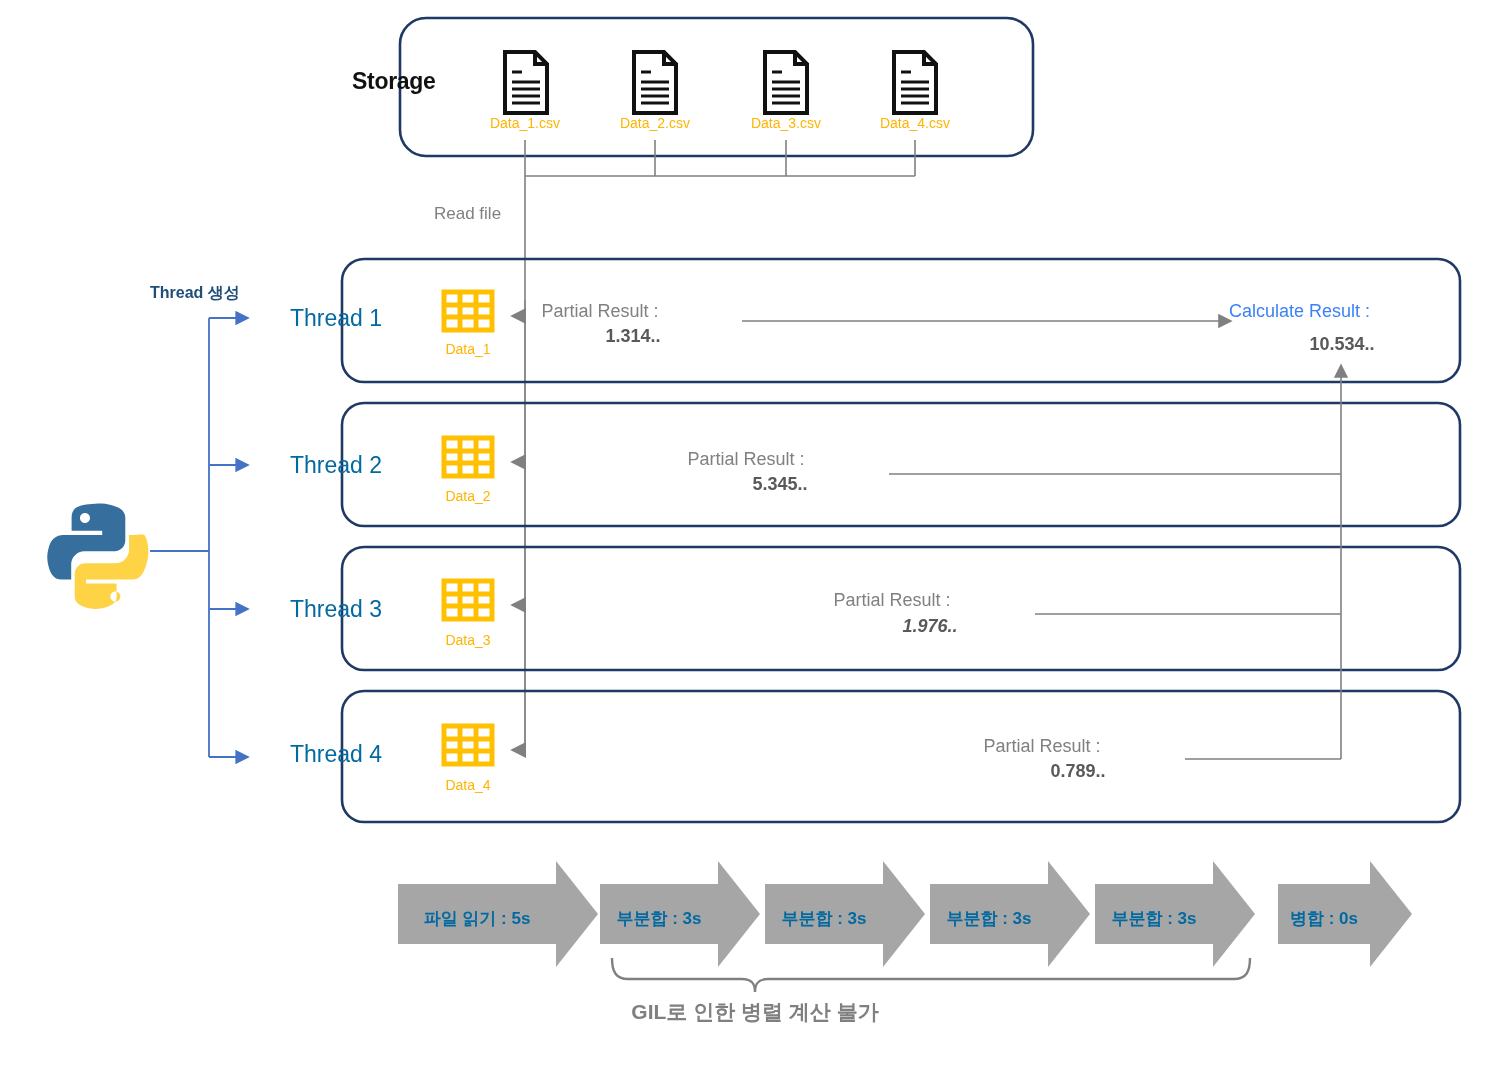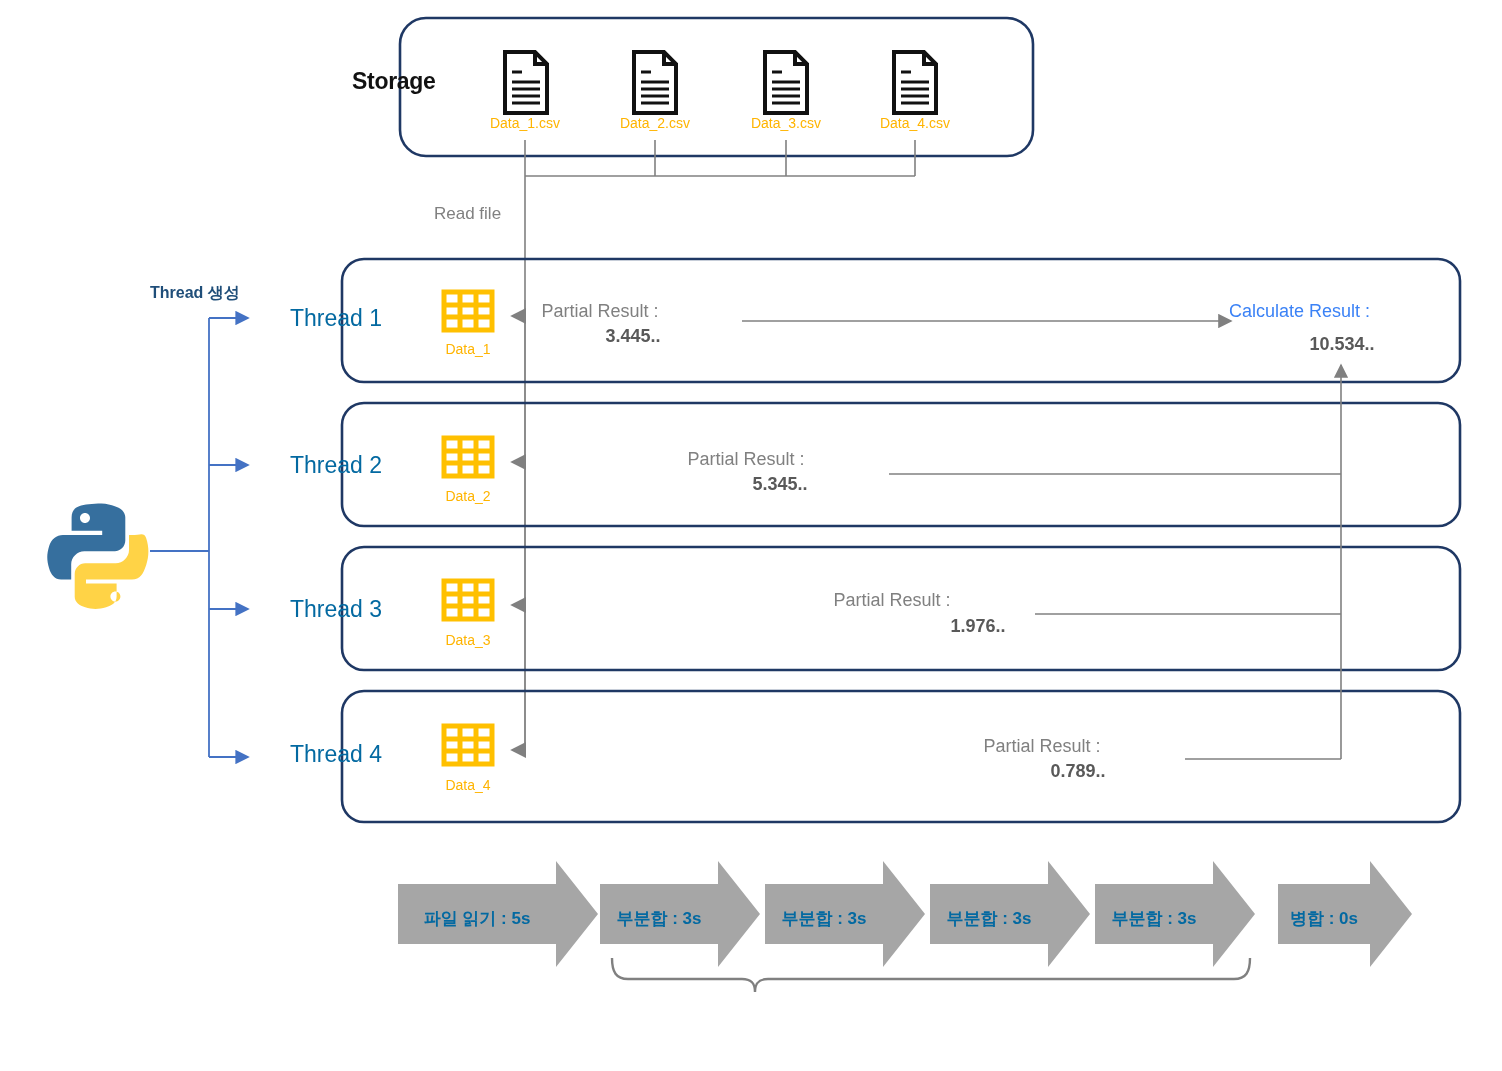--- a/index.html
+++ b/index.html
@@ -297,40 +297,41 @@
   <div class="lbl csv-label" style="left:711px;">Data_3.csv</div>
   <div class="lbl csv-label" style="left:840px;">Data_4.csv</div>
 
   <div class="lbl read-file">Read file</div>
 
   <div class="lbl thread-create">Thread 생성</div>
 
   <div class="lbl thread-title" style="left:290px; top:305px;">Thread 1</div>
   <div class="lbl data-label" style="left:398px; top:341px;">Data_1</div>
   <div class="lbl pr-label" style="left:490px; top:301px;">Partial Result :</div>
-  <div class="lbl pr-value" style="left:523px; top:326px;">3.445..</div>
+  <div class="lbl pr-value" style="left:523px; top:326px;">1.314..</div>
   <div class="lbl calc-label" style="left:1150px; top:301px;">Calculate Result :</div>
   <div class="lbl calc-value" style="left:1232px; top:326px;">10.534..</div>
 
   <div class="lbl thread-title" style="left:290px; top:452px;">Thread 2</div>
   <div class="lbl data-label" style="left:398px; top:488px;">Data_2</div>
   <div class="lbl pr-label" style="left:636px; top:449px;">Partial Result :</div>
   <div class="lbl pr-value" style="left:670px; top:474px;">5.345..</div>
 
   <div class="lbl thread-title" style="left:290px; top:596px;">Thread 3</div>
   <div class="lbl data-label" style="left:398px; top:632px;">Data_3</div>
   <div class="lbl pr-label" style="left:782px; top:590px;">Partial Result :</div>
-  <div class="lbl pr-value" style="left:868px; top:616px;">1.976..</div>
+  <div class="lbl pr-value" style="left:820px; top:616px;font-style:italic;">1.976..</div>
 
   <div class="lbl thread-title" style="left:290px; top:741px;">Thread 4</div>
   <div class="lbl data-label" style="left:398px; top:777px;">Data_4</div>
   <div class="lbl pr-label" style="left:932px; top:736px;">Partial Result :</div>
   <div class="lbl pr-value" style="left:968px; top:761px;">0.789..</div>
 
   <div class="arrow-label" style="left:398px; width:158px;">파일 읽기 : 5s</div>
   <div class="arrow-label" style="left:600px; width:118px;">부분합 : 3s</div>
   <div class="arrow-label" style="left:765px; width:118px;">부분합 : 3s</div>
   <div class="arrow-label" style="left:930px; width:118px;">부분합 : 3s</div>
   <div class="arrow-label" style="left:1095px; width:118px;">부분합 : 3s</div>
   <div class="arrow-label" style="left:1278px; width:92px;">병합 : 0s</div>
 
+  <div class="lbl gil-note">GIL로 인한 병렬 계산 불가</div>
 
 </div>
 
 </body></html>

